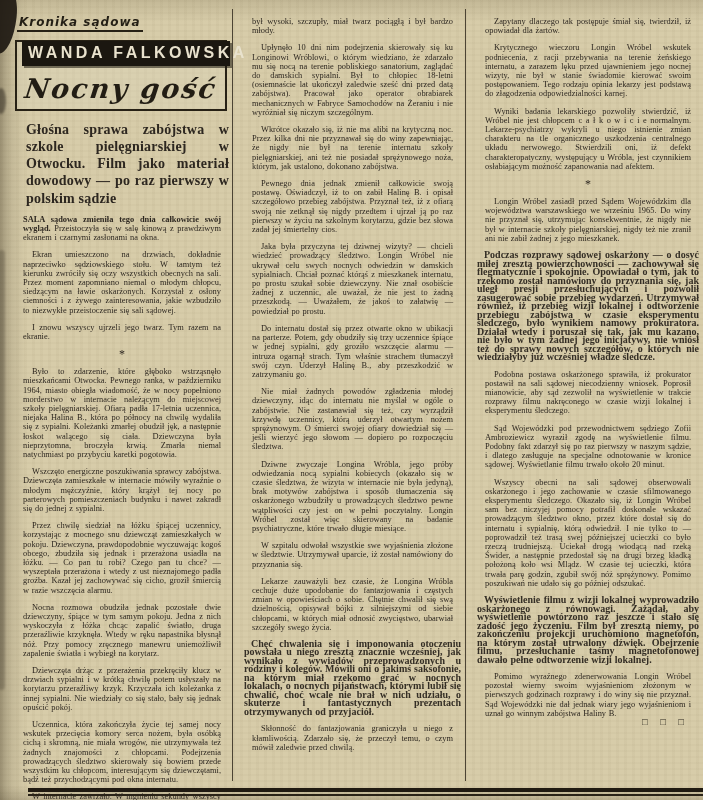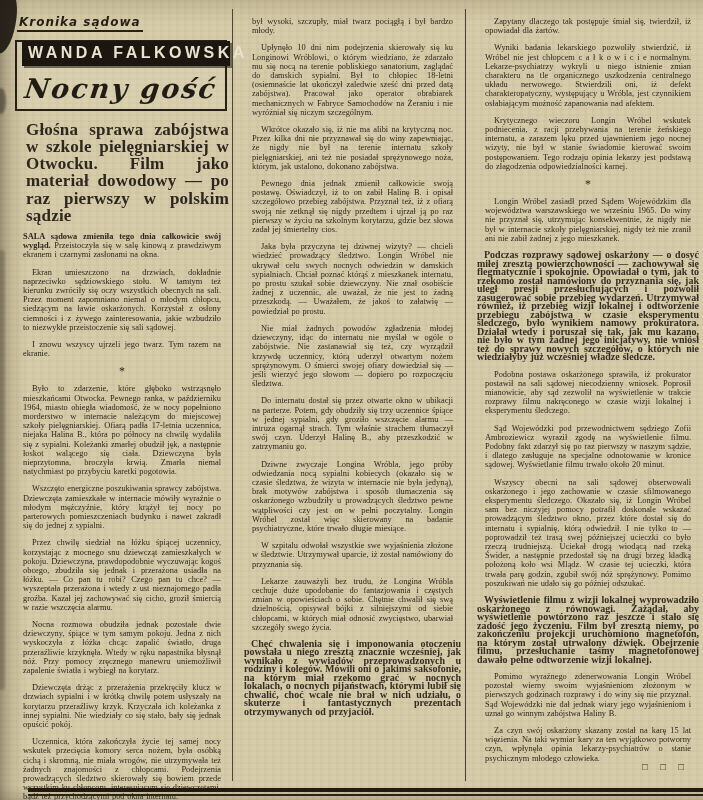--- a/index.html
+++ b/index.html
@@ -60,21 +60,21 @@
     font-family:"DejaVu Serif",serif;
     font-style:italic;font-weight:bold;
     font-size:27px;line-height:1.1;
     text-align:center;margin-top:8px;
     transform:skewX(-7deg);
     letter-spacing:2px;color:#221d14;
   }
 
   .lead{
     font-weight:bold;
-    font-size:17px;line-height:17.2px;
+    font-size:14px;line-height:17.2px;
     text-align:justify;
     margin:10px 0 5px 0;
     padding-left:11px;
     letter-spacing:.2px;
   }
 
   
   .body p{margin:8px;text-align:justify;}
   .para,.cont{font-size:8.4px;line-height:9.2px;word-spacing:.6px;}
   .para{text-indent:9px;}
@@ -123,45 +123,45 @@
 
   <div class="vrule"></div>
 
   <div class="col col-mid">
     <div class="body">
         <p class="cont">był wysoki, szczupły, miał twarz pociągłą i był bardzo młody.</p>
         <p class="para">Upłynęło 10 dni nim podejrzenia skierowały się ku Longinowi Wróblowi, o którym wiedziano, że zdarzało mu się nocą na terenie pobliskiego sanatorium, zaglądać do damskich sypialni. Był to chłopiec 18-letni (osiemnaście lat ukończył zaledwie sześć dni przed datą zabójstwa). Pracował jako operator obrabiarek mechanicznych w Fabryce Samochodów na Żeraniu i nie wyróżniał się niczym szczególnym.</p>
         <p class="para">Wkrótce okazało się, iż nie ma alibi na krytyczną noc. Przez kilka dni nie przyznawał się do winy zapewniając, że nigdy nie był na terenie internatu szkoły pielęgniarskiej, ani też nie posiadał sprężynowego noża, którym, jak ustalono, dokonano zabójstwa.</p>
         <p class="para">Pewnego dnia jednak zmienił całkowicie swoją postawę. Oświadczył, iż to on zabił Halinę B. i opisał szczegółowo przebieg zabójstwa. Przyznał też, iż z ofiarą swoją nie zetknął się nigdy przedtem i ujrzał ją po raz pierwszy w życiu na szkolnym korytarzu, gdzie bez słowa zadał jej śmiertelny cios.</p>
         <p class="para">Jaka była przyczyna tej dziwnej wizyty? — chcieli wiedzieć prowadzący śledztwo. Longin Wróbel nie ukrywał celu swych nocnych odwiedzin w damskich sypialniach. Chciał poznać którąś z mieszkanek internatu, po prostu szukał sobie dziewczyny. Nie znał osobiście żadnej z uczennic, ale uważał, że nie jest to żadną przeszkodą. — Uważałem, że jakoś to załatwię — powiedział po prostu.</p>
+        <p class="para">Do internatu dostał się przez otwarte okno w ubikacji na parterze. Potem, gdy obudziły się trzy uczennice śpiące w jednej sypialni, gdy groziło wszczęcie alarmu — intruza ogarnął strach. Tym właśnie strachem tłumaczył swój czyn. Uderzył Halinę B., aby przeszkodzić w zatrzymaniu go.</p>
         <p class="para">Nie miał żadnych powodów zgładzenia młodej dziewczyny, idąc do internatu nie myślał w ogóle o zabójstwie. Nie zastanawiał się też, czy wyrządził krzywdę uczennicy, którą uderzył otwartym nożem sprężynowym. O śmierci swojej ofiary dowiedział się — jeśli wierzyć jego słowom — dopiero po rozpoczęciu śledztwa.</p>
-        <p class="para">Do internatu dostał się przez otwarte okno w ubikacji na parterze. Potem, gdy obudziły się trzy uczennice śpiące w jednej sypialni, gdy groziło wszczęcie alarmu — intruza ogarnął strach. Tym właśnie strachem tłumaczył swój czyn. Uderzył Halinę B., aby przeszkodzić w zatrzymaniu go.</p>
         <p class="para">Dziwne zwyczaje Longina Wróbla, jego próby odwiedzania nocą sypialni kobiecych (okazało się w czasie śledztwa, że wizyta w internacie nie była jedyną), brak motywów zabójstwa i sposób tłumaczenia się oskarżonego wzbudziły u prowadzących śledztwo pewne wątpliwości czy jest on w pełni poczytalny. Longin Wróbel został więc skierowany na badanie psychiatryczne, które trwało długie miesiące.</p>
         <p class="para">W szpitalu odwołał wszystkie swe wyjaśnienia złożone w śledztwie. Utrzymywał uparcie, iż został namówiony do przyznania się.</p>
-        <p class="para">Lekarze zauważyli bez trudu, że Longina Wróbla cechuje duże upodobanie do fantazjowania i częstych zmian w opowieściach o sobie. Chętnie chwalił się swą dzielnością, opisywał bójki z silniejszymi od siebie chłopcami, w których miał odnosić zwycięstwo, ubarwiał szczegóły swego życia.</p>
+        <p class="para">Lekarze zauważyli bez czasie, że Longina Wróbla cechuje duże upodobanie do fantazjowania i częstych zmian w opowieściach o sobie. Chętnie chwalił się swą dzielnością, opisywał bójki z silniejszymi od siebie chłopcami, w których miał odnosić zwycięstwo, ubarwiał szczegóły swego życia.</p>
         <p class="small">Chęć chwalenia się i imponowania otoczeniu powstała u niego zresztą znacznie wcześniej, jak wynikało z wywiadów przeprowadzonych u rodziny i kolegów. Mówili oni o jakimś saksofonie, na którym miał rzekomo grać w nocnych lokalach, o nocnych pijaństwach, którymi lubił się chwalić, choć wcale nie brał w nich udziału, o skuterze i fantastycznych prezentach otrzymywanych od przyjaciół.</p>
+        <p class="para">Skłonność do fantazjowania graniczyła u niego z kłamliwością. Zdarzało się, że przeczył temu, o czym mówił zaledwie przed chwilą.</p>
       </div>
   </div>
 
   <div class="vrule"></div>
 
   <div class="col col-right">
     <div class="body">
         <p class="para">Zapytany dlaczego tak postępuje śmiał się, twierdził, iż opowiadał dla żartów.</p>
+        <p class="para">Krytycznego wieczoru Longin Wróbel wskutek podniecenia, z racji przebywania na terenie żeńskiego internatu, a zarazem lęku przed ujawnieniem jego nocnej wizyty, nie był w stanie świadomie kierować swoim postępowaniem. Tego rodzaju opinia lekarzy jest podstawą do złagodzenia odpowiedzialności karnej.</p>
         <p class="para">Wyniki badania lekarskiego pozwoliły stwierdzić, iż Wróbel nie jest chłopcem c a ł k o w i c i e normalnym. Lekarze-psychiatrzy wykryli u niego istnienie zmian charakteru na tle organicznego uszkodzenia centralnego układu nerwowego. Stwierdzili oni, iż defekt charakteropatyczny, występujący u Wróbla, jest czynnikiem osłabiającym możność zapanowania nad afektem.</p>
-        <p class="para">Krytycznego wieczoru Longin Wróbel wskutek podniecenia, z racji przebywania na terenie żeńskiego internatu, a zarazem lęku przed ujawnieniem jego nocnej wizyty, nie był w stanie świadomie kierować swoim postępowaniem. Tego rodzaju opinia lekarzy jest podstawą do złagodzenia odpowiedzialności karnej.</p>
         <p class="star">*</p>
         <p class="para">Longin Wróbel zasiadł przed Sądem Wojewódzkim dla województwa warszawskiego we wrześniu 1965. Do winy nie przyznał się, utrzymując konsekwentnie, że nigdy nie był w internacie szkoły pielęgniarskiej, nigdy też nie zranił ani nie zabił żadnej z jego mieszkanek.</p>
         <p class="small">Podczas rozprawy sądowej oskarżony — o dosyć miłej zresztą powierzchowności — zachowywał się flegmatycznie i spokojnie. Opowiadał o tym, jak to rzekomo został namówiony do przyznania się, jak uległ presji przesłuchujących i pozwolił zasugerować sobie przebieg wydarzeń. Utrzymywał również, iż przebieg wizji lokalnej i odtworzenie przebiegu zabójstwa w czasie eksperymentu śledczego, było wynikiem namowy prokuratora. Działał wtedy i poruszał się tak, jak mu kazano, nie było w tym żadnej jego inicjatywy, nie wniósł też do sprawy nowych szczegółów, o których nie wiedziałyby już wcześniej władze śledcze.</p>
         <p class="para">Podobna postawa oskarżonego sprawiła, iż prokurator postawił na sali sądowej niecodzienny wniosek. Poprosił mianowicie, aby sąd zezwolił na wyświetlenie w trakcie rozprawy filmu nakręconego w czasie wizji lokalnej i eksperymentu śledczego.</p>
         <p class="para">Sąd Wojewódzki pod przewodnictwem sędziego Zofii Ambroziewicz wyraził zgodę na wyświetlenie filmu. Podobny fakt zdarzył się po raz pierwszy w naszym sądzie, i dlatego zasługuje na specjalne odnotowanie w kronice sądowej. Wyświetlanie filmu trwało około 20 minut.</p>
         <p class="para">Wszyscy obecni na sali sądowej obserwowali oskarżonego i jego zachowanie w czasie sfilmowanego eksperymentu śledczego. Okazało się, iż Longin Wróbel sam bez niczyjej pomocy potrafił doskonale wskazać prowadzącym śledztwo okno, przez które dostał się do internatu i sypialnię, którą odwiedził. I nie tylko to — poprowadził też trasą swej późniejszej ucieczki co było rzeczą trudniejszą. Uciekał drogą wiodącą nad rzeką Świder, a następnie przedostał się na drugi brzeg kładką położoną koło wsi Mlądz. W czasie tej ucieczki, która trwała parę godzin, zgubił swój nóż sprężynowy. Pomimo poszukiwań nie udało się go później odszukać.</p>
         <p class="small">Wyświetlenie filmu z wizji lokalnej wyprowadziło oskarżonego z równowagi. Zażądał, aby wyświetlenie powtórzono raz jeszcze i stało się zadość jego życzeniu. Film był zresztą niemy, po zakończeniu projekcji uruchomiono magnetofon, na którym został utrwalony dźwięk. Obejrzenie filmu, przesłuchanie taśmy magnetofonowej dawało pełne odtworzenie wizji lokalnej.</p>
         <p class="para">Pomimo wyraźnego zdenerwowania Longin Wróbel pozostał wierny swoim wyjaśnieniom złożonym w pierwszych godzinach rozprawy i do winy się nie przyznał. Sąd Wojewódzki nie dał jednak wiary jego wyjaśnieniom i uznał go winnym zabójstwa Haliny B.</p>
-        <p class="para">Za czyn swój oskarżony skazany został na karę 15 lat więzienia. Na taki wymiar kary za ten wyjątkowo potworny czyn, wpłynęła opinia lekarzy-psychiatrów o stanie psychicznym młodego człowieka.</p>
         <p class="endmarks">□ □ □</p>
       </div>
   </div>
 
   <div class="bottom-rules">
     <div class="thick"></div>
     <div class="thin"></div>
   </div>
 </div>
 

